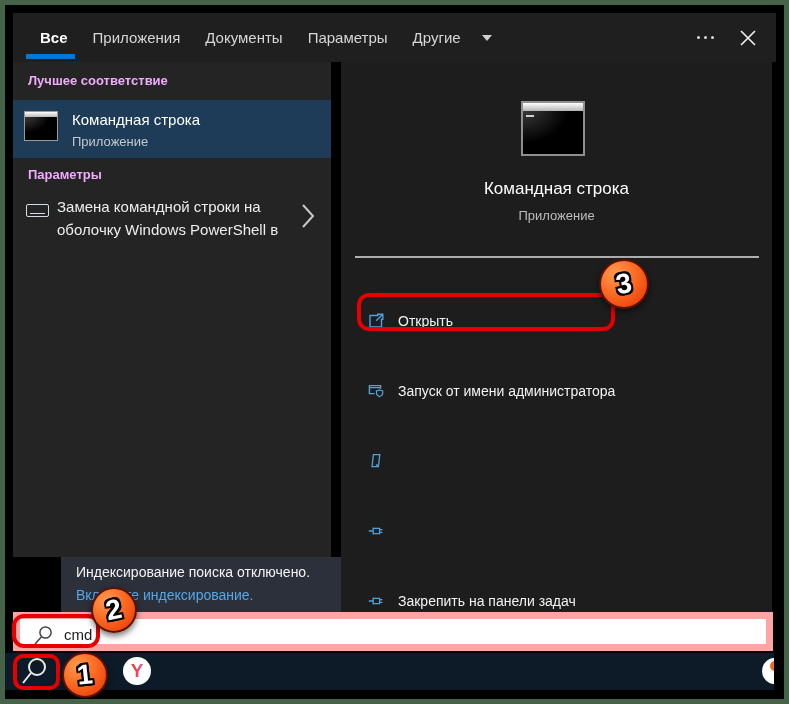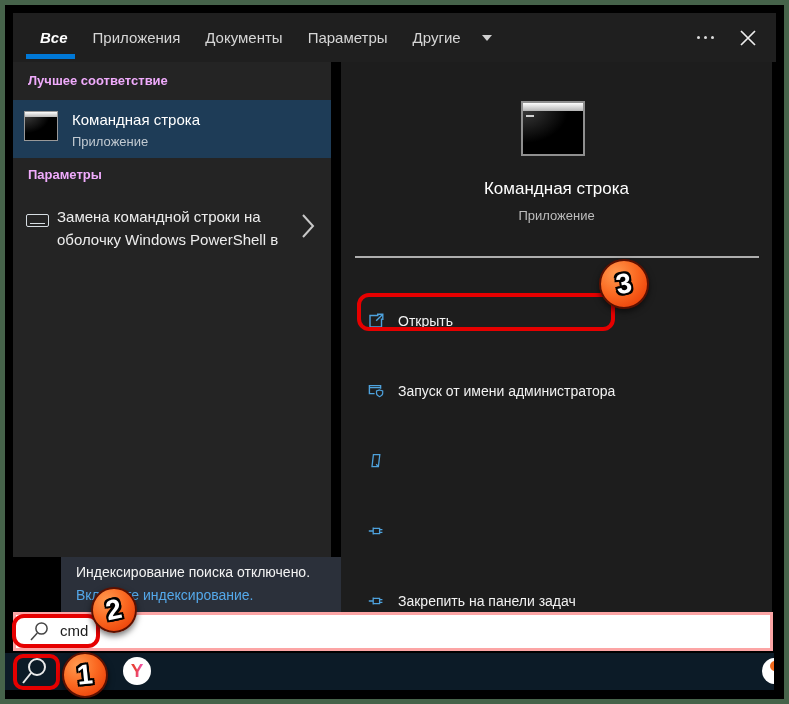--- a/index.html
+++ b/index.html
@@ -4,39 +4,39 @@
 <style>
   * { margin:0; padding:0; box-sizing:border-box; }
   body { background:#333; font-family:"Liberation Sans", sans-serif; }
   .frame { position:relative; width:789px; height:704px; background:#000; overflow:hidden; }
   .frame::after { content:''; position:absolute; inset:0; border:5px solid #46634a; pointer-events:none; z-index:60; }
 
   
   .tabbar { position:absolute; left:13px; top:13px; width:763px; height:49px; background:#1f1f1f; display:flex; align-items:center; }
   .tabs { display:flex; align-items:center; padding-left:27px; gap:25px; }
   .tab { position:relative; font-size:15px; color:#d6d6d6; cursor:default; padding:6px 0; }
-  .tab.active { color:#fff; font-weight:bold;font-style:italic; }
+  .tab.active { color:#fff; font-weight:bold; }
   .tab .underline { position:absolute; left:-14px; right:-7px; bottom:-7px; height:5px; background:#0078d7; }
   .tab-drop { display:flex; align-items:center; gap:21px; }
   .dd-arrow { width:0; height:0; border-left:5px solid transparent; border-right:5px solid transparent; border-top:6px solid #cfcfcf; }
   .ellipsis { position:absolute; right:62px; top:23px; display:flex; gap:4px; }
   .ellipsis i { width:3px; height:3px; border-radius:50%; background:#dcdcdc; }
   .close-x { position:absolute; right:18px; top:15px; width:20px; height:20px; }
 
   
   .left-panel { position:absolute; left:13px; top:62px; width:318px; height:495px; background:#242424; color:#eee; }
   .sec-header { position:absolute; left:15px; font-size:13px; font-weight:bold; color:#f0abfc; }
   .h-best { top:11px; }
   .h-params { top:105px; }
   .best-row { position:absolute; left:0; top:38px; width:318px; height:58px; background:#1e3c57; }
   .cmd-icon-s { position:absolute; left:11px; top:11px; width:34px; height:30px; background:radial-gradient(ellipse 130% 110% at 0% 10%, #3f3f3f, #000 60%); border:1px solid #999; }
   .cmd-icon-s::before { content:''; position:absolute; left:0; right:0; top:0; height:5px; background:linear-gradient(#fdfdfd,#b9b9b9); }
   .best-title { position:absolute; left:59px; top:11px; font-size:15px; color:#fff; }
   .best-sub { position:absolute; left:59px; top:34px; font-size:13px; color:#c2cad1; }
-  .set-row { position:absolute; left:0; top:143px; width:252px; height:50px; }
+  .set-row { position:absolute; left:0; top:133px; width:252px; height:50px; }
   .kbd-icon { position:absolute; left:13px; top:9px; width:23px; height:13px; border:1.5px solid #d6dde2; border-radius:2px; }
   .kbd-icon::after { content:''; position:absolute; left:3px; right:3px; bottom:2px; height:1.5px; background:#d6dde2; }
   .set-text { position:absolute; left:44px; top:0; width:230px; font-size:15px; line-height:23px; color:#ededed; }
   .chev { position:absolute; left:288px; top:8px; width:14px; height:26px; }
 
   
   .status-band { position:absolute; left:13px; top:557px; width:318px; height:55px; background:#2b303a;margin-left:48px; }
   .status-msg { position:absolute; left:15px; top:7px; font-size:14px; color:#f4f4f4; }
   .status-link { position:absolute; left:15px; top:30px; font-size:14px; color:#54a8ea; cursor:pointer; }
 
@@ -47,21 +47,21 @@
   .cmd-icon-l::after { content:''; position:absolute; left:3px; top:12px; width:8px; height:2px; background:#cfcfcf; box-shadow:0 3px 0 -1px #8a8a8a; }
   .app-title { position:absolute; left:0; top:117px; width:100%; text-align:center; font-size:17px; color:#fff; }
   .app-sub { position:absolute; left:0; top:146px; width:100%; text-align:center; font-size:13px; color:#bdbdbd; }
   .rp-sep { position:absolute; left:14px; top:194px; width:404px; height:2px; background:#aeaeae; }
   .actions { position:absolute; left:14px; top:205px; width:404px; }
   .action-row { position:relative; height:32px; display:flex; align-items:center; cursor:pointer;margin-top:38px; }
   .action-row svg { position:absolute; left:13px; }
   .action-label { position:absolute; left:43px; font-size:14px; color:#f2f2f2; }
 
   
-  .search-box { position:absolute; left:13px; top:612px; width:760px; height:39px; background:#fff; border:3px solid #fca5a5; }
+  .search-box { position:absolute; left:13px; top:612px; width:760px; height:39px; background:#fff; border:7px solid #fca5a5; }
   .search-box svg { position:absolute; left:13px; top:6px; }
   .search-value { position:absolute; left:44px; top:7px; font-size:15px; color:#1c1c1c; }
 
   
   .taskbar { position:absolute; left:5px; top:653px; width:769px; height:37px; background:#0c1b27; overflow:hidden; }
   .tb-search { position:absolute; left:14px; top:3px; width:32px; height:31px; }
   .ybrowser { position:absolute; left:118px; top:4px; width:28px; height:28px; border-radius:50%; background:#fff; display:flex; align-items:center; justify-content:center; }
   .y-letter { font-size:19px; font-weight:bold; background:linear-gradient(100deg,#e8403a 40%,#f0509e 70%); -webkit-background-clip:text; background-clip:text; color:transparent; }
   .tb-partial { position:absolute; left:757px; top:5px; width:26px; height:26px; border-radius:50%; background:#fff; }
   .tb-partial::after { content:''; position:absolute; left:8px; top:3px; width:10px; height:10px; border-radius:50%; background:#f06a1d; }

